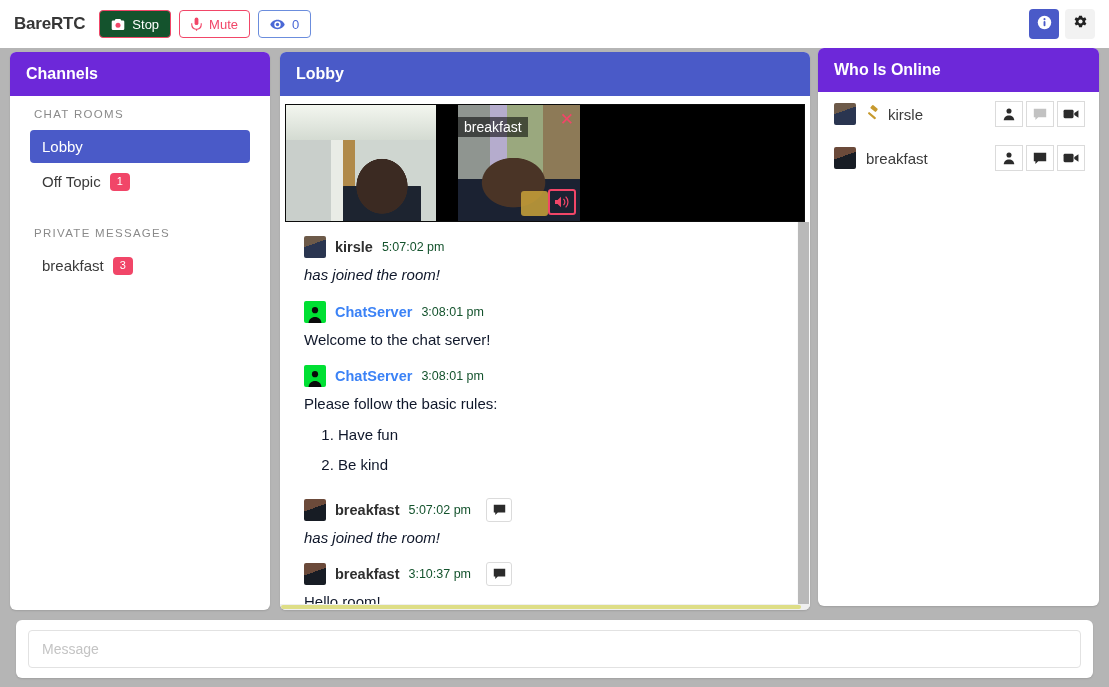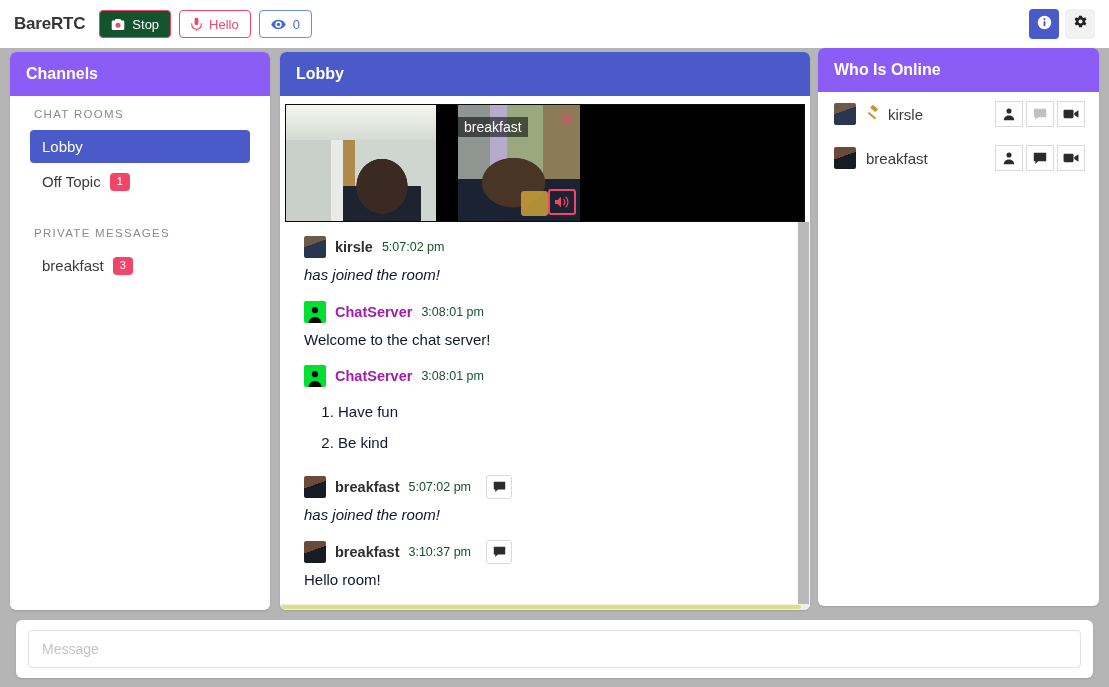--- a/index.html
+++ b/index.html
@@ -52,21 +52,21 @@
     position: absolute;
     background: #ffffff;
     border-radius: 6px;
     box-shadow: 0 1px 2px rgba(10,10,10,0.12);
     overflow: hidden;
   }
   .panel-head {
     height: 44px; display: flex; align-items: center;
     padding: 0 16px; font-size: 16px; font-weight: bold; color: #fff;
   }
-  .head-green { background: #8b5cf6; }
+  .head-green { background: #6d28d9; }
   .head-blue  { background: #4a5ac8; }
 
   
   #channels { left: 10px; top: 52px; width: 260px; height: 558px; }
   .chan-body { padding: 8px 20px 0 20px; }
   .sec-label {
     font-size: 11.5px; letter-spacing: 1.3px; color: #8a8a8a;
     text-transform: uppercase; margin: 4px 0 10px 4px;
   }
   .chan-item {
@@ -120,21 +120,21 @@
   }
   .msg { margin-bottom: 2px; }
   .msg-head { display: flex; align-items: center; gap: 9px; height: 26px; }
   .avatar {
     width: 22px; height: 22px; flex: none; border-radius: 2px;
     overflow: hidden; background: #555; display: block;
   }
   .avatar .ph { width: 100%; height: 100%; display: block; }
   .av-green { background: #00e033; display: flex; align-items: flex-end; justify-content: center; }
   .m-name { font-size: 14.5px; font-weight: bold; color: #2f2f2f; }
-  .m-name.server { color: #a21caf; }
+  .m-name.server { color: #3b82f6; }
   .m-time { font-size: 12.5px; color: #14532d; }
   .m-act {
     width: 26px; height: 24px; border: 1px solid #dbdbdb;
     border-radius: 3px; background: #fff; margin-left: 6px;
     display: flex; align-items: center; justify-content: center;
     cursor: pointer;
   }
   .m-body { font-size: 15px; color: #0f172a; padding: 4px 0 10px 0; line-height: 1.5; }
   .m-body.ital { font-style: italic; }
   .m-body ol { margin: 8px 0 2px 0; padding-left: 34px; }
@@ -234,21 +234,21 @@
       <span>Stop</span>
     </div>
 
     <div class="btn btn-danger-o">
       <span class="ico">
         <svg width="11" height="14" viewBox="0 0 11 14" fill="#f14668">
           <rect x="3.6" y="0.5" width="3.8" height="7.6" rx="1.9"></rect>
           <path d="M1.3 6.3v1.2a4.2 4.2 0 008.4 0V6.3h1.1v1.2a5.3 5.3 0 01-4.7 5.2v1.1H4.9v-1.1A5.3 5.3 0 01.2 7.5V6.3z"></path>
         </svg>
       </span>
-      <span>Hello</span>
+      <span>Mute</span>
     </div>
 
     <div class="btn btn-info-o">
       <span class="ico">
         <svg width="15" height="11" viewBox="0 0 15 11" fill="#4a68d6">
           <path d="M7.5.8C4 .8 1.2 3 .3 5.5 1.2 8 4 10.2 7.5 10.2S13.8 8 14.7 5.5C13.8 3 11 .8 7.5.8zm0 7.9a3.2 3.2 0 110-6.4 3.2 3.2 0 010 6.4z"></path>
           <circle cx="7.5" cy="5.5" r="1.7"></circle>
         </svg>
       </span>
       <span>0</span>
@@ -352,20 +352,21 @@
         <span class="avatar av-green">
           <svg width="18" height="18" viewBox="0 0 18 18" fill="#0a0a0a">
               <circle cx="9" cy="5.2" r="3.1"></circle>
               <path d="M2.6 18c0-3.6 2.9-6.1 6.4-6.1s6.4 2.5 6.4 6.1z"></path>
             </svg>
         </span>
         <span class="m-name server">ChatServer</span>
         <span class="m-time">3:08:01 pm</span>
       </div>
       <div class="m-body">
+        <span>Please follow the basic rules:</span>
         <ol>
           <li>Have fun</li>
           <li>Be kind</li>
         </ol>
       </div>
     </div>
 
     <div class="msg">
       <div class="msg-head">
         <span class="avatar">

